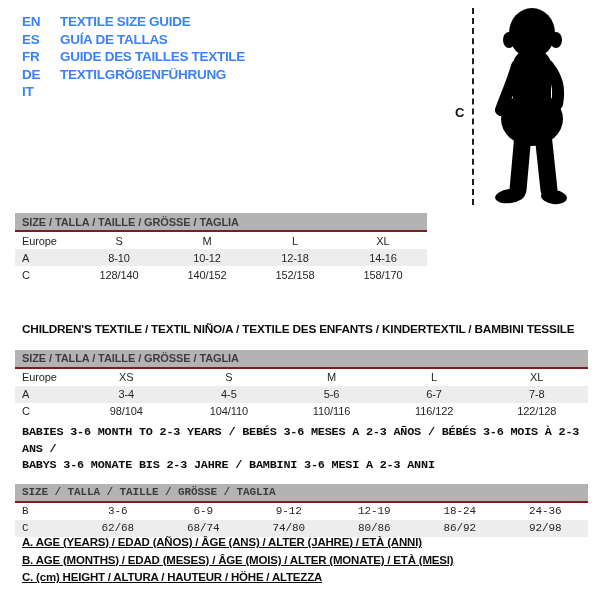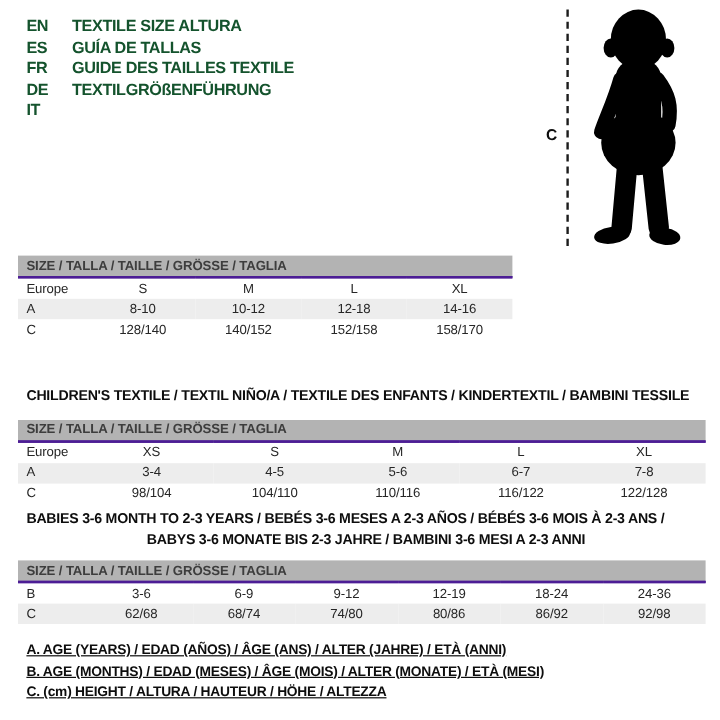--- a/index.html
+++ b/index.html
@@ -18,63 +18,63 @@
   }
 
   
   .langs { position: absolute; top: 13px; left: 22px; }
   .lang-row {
     display: flex;
     font-weight: bold;
     font-size: 13.5px;
     line-height: 17.5px;
     letter-spacing: -0.3px;
-    color: #14532d;
+    color: #3b82f6;
   }
   .lang-code { width: 38px; }
 
   
   .figure { position: absolute; top: 4px; left: 450px; width: 150px; height: 210px; }
   .measure-line {
     position: absolute; left: 22px; top: 4px;
     height: 197px; width: 0;
     border-left: 2.5px dashed #1c1c1c;
   }
   .c-label {
     position: absolute; left: 5px; top: 101px;
     font-weight: bold; font-size: 13px; color: #0d0d0d;
   }
   .baby-svg { position: absolute; left: 36px; top: 2px; }
 
   
   .section { position: absolute; left: 15px; }
   .sec-junior   { top: 213px; width: 412px; }
   .sec-children { top: 321px; width: 573px; }
-  .sec-babies   { top: 424px; width: 573px; }
+  .sec-babies   { top: 424px; width: 573px; font-family: Liberation Mono, monospace; }
   .section-title {
     font-weight: bold;
     font-size: 11.8px;
     letter-spacing: -0.2px;
     line-height: 16.5px;
     color: #0d0d0d;
     padding-left: 7px;
   }
   .title-gap { margin-bottom: 12px; }
-  .title-gap-sm { margin-bottom: 10px; text-align: center; }
+  .title-gap-sm { margin-bottom: 10px; }
 
   
   table.size-table {
     border-collapse: collapse;
     width: 100%;
     table-layout: fixed;
   }
   .col-label { width: 60px; }
   th.band {
     background: #b3b3b3;
-    border-bottom: 2px solid #4c1d95;
+    border-bottom: 2px solid #7f1d1d;
     font-size: 11px;
     font-weight: bold;
     color: #3d3d3d;
     text-align: left;
     padding: 2px 0 2px 7px;
     height: 13px;
     letter-spacing: -0.1px;
   }
   td {
     font-size: 11px;
@@ -101,21 +101,21 @@
   }
 </style>
 </head>
 <body>
 
 <div class="page">
 
   <div class="langs">
     <div class="lang-row">
       <span class="lang-code">EN</span>
-      <span class="lang-label">TEXTILE SIZE ALTURA</span>
+      <span class="lang-label">TEXTILE SIZE GUIDE</span>
     </div>
     <div class="lang-row">
       <span class="lang-code">ES</span>
       <span class="lang-label">GUÍA DE TALLAS</span>
     </div>
     <div class="lang-row">
       <span class="lang-code">FR</span>
       <span class="lang-label">GUIDE DES TAILLES TEXTILE</span>
     </div>
     <div class="lang-row">

